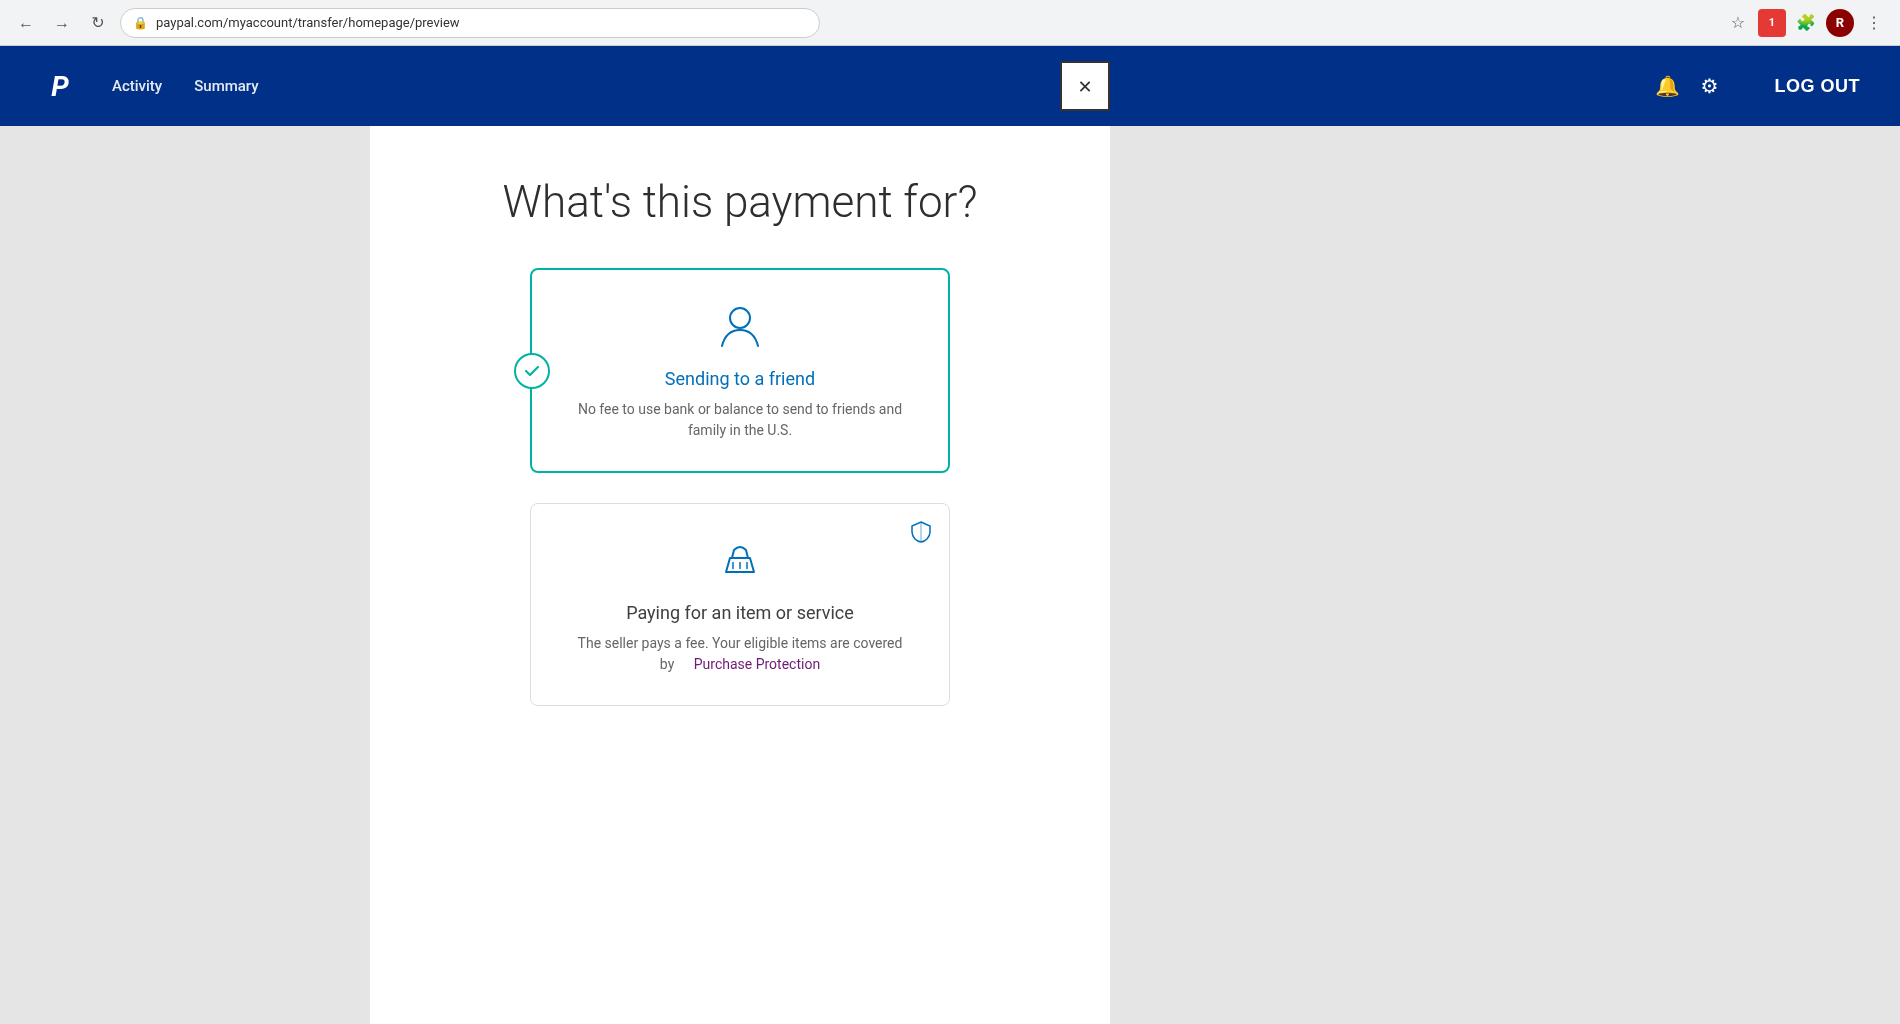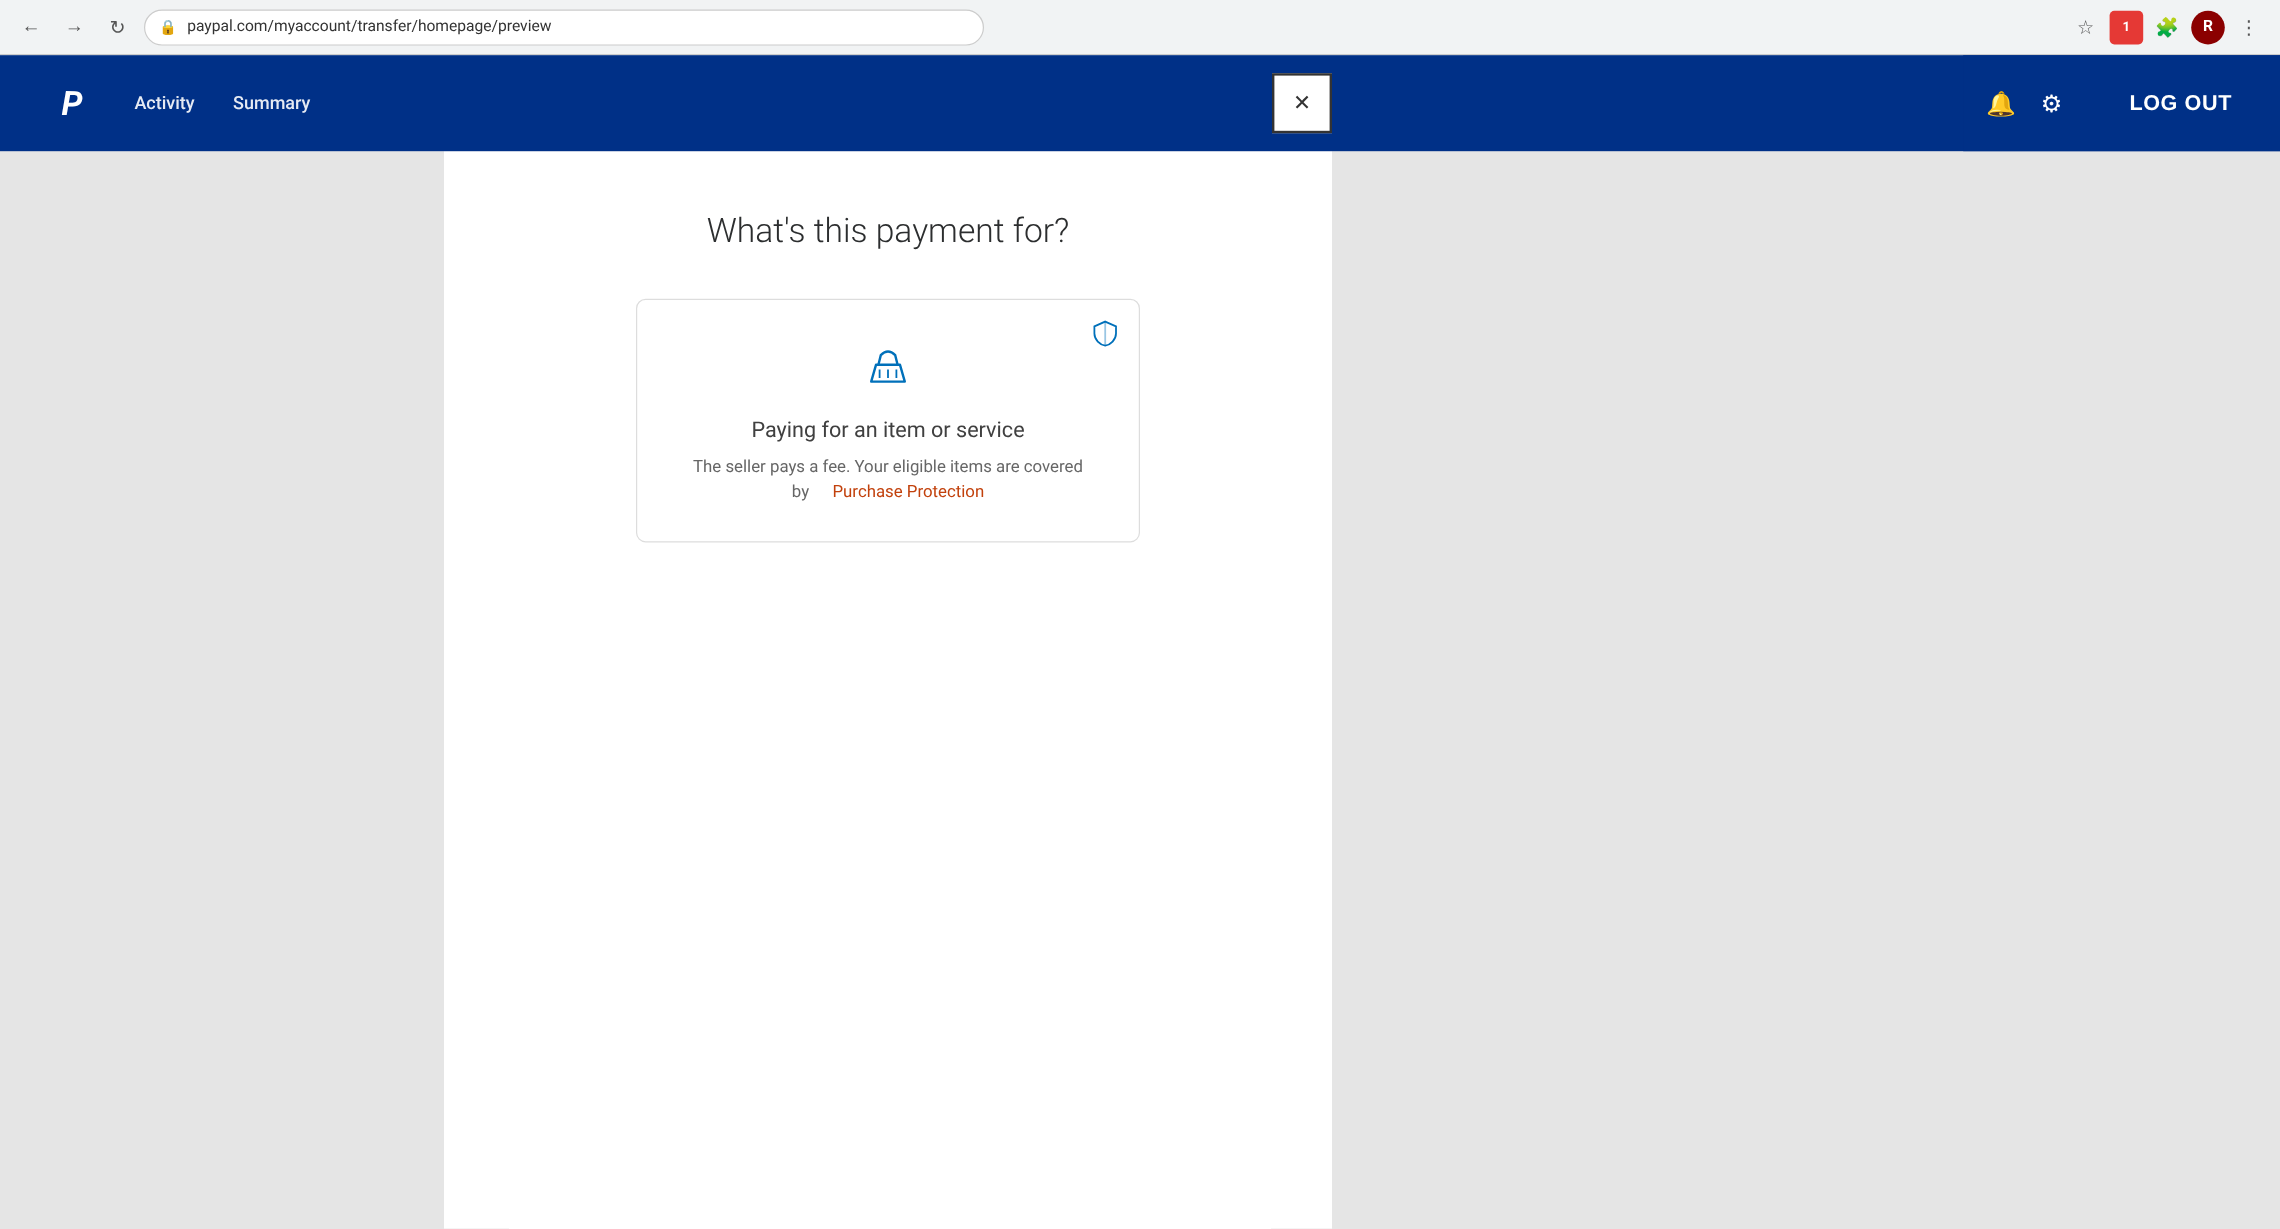--- a/index.html
+++ b/index.html
@@ -136,21 +136,21 @@
       padding: 50px 40px;
       max-width: 740px;
       min-width: 740px;
     }
     .sidebar-right {
       flex: 1;
       background: #e5e5e5;
     }
 
     .page-title {
-      font-size: 28px;
+      font-size: 44px;
       font-weight: 300;
       color: #2c2e2f;
       margin-bottom: 40px;
       text-align: center;
     }
 
     
     .payment-card {
       width: 420px;
       border-radius: 8px;
@@ -177,21 +177,21 @@
       margin: 12px 0 10px;
       font-weight: 400;
     }
     .payment-card .card-desc {
       font-size: 14px;
       color: #666;
       text-align: center;
       line-height: 1.5;
     }
     .payment-card .card-link {
-      color: #c2410c;
+      color: #701a75;
       text-decoration: none;
       padding-left: 16px;
     }
 
     
     .check-circle {
       position: absolute;
       left: -18px;
       top: 50%;
       transform: translateY(-50%);
@@ -266,20 +266,34 @@
     <button class="logout-btn">LOG OUT</button>
   </div>
 </div>
 
 <div class="page-layout">
   <div class="sidebar-left"></div>
 
   <div class="main-content">
     <h1 class="page-title">What's this payment for?</h1>
 
+    <div class="payment-card selected">
+      <div class="check-circle">
+        <svg width="18" height="18" viewBox="0 0 18 18" fill="none">
+          <polyline points="3,9 7,13 15,5" stroke="#00b3a4" stroke-width="2.2" stroke-linecap="round" stroke-linejoin="round"></polyline>
+        </svg>
+      </div>
+
+      <svg class="icon-person" viewBox="0 0 56 56" fill="none" xmlns="http://www.w3.org/2000/svg">
+        <circle cx="28" cy="18" r="10" stroke="#0070ba" stroke-width="2" fill="none"></circle>
+        <path d="M10 46 Q14 30 28 30 Q42 30 46 46" stroke="#0070ba" stroke-width="2" fill="none" stroke-linecap="round"></path>
+      </svg>
+      <div class="card-title">Sending to a friend</div>
+      <div class="card-desc">No fee to use bank or balance to send to friends and family in the U.S.</div>
+    </div>
 
     <div class="payment-card">
       <div class="shield-badge">
         <svg width="24" height="24" viewBox="0 0 24 24" fill="none">
           <path d="M12 2 L21 6 L21 12 C21 17 16.5 21.4 12 22 C7.5 21.4 3 17 3 12 L3 6 Z" stroke="#0070ba" stroke-width="1.5" fill="none"></path>
           <path d="M12 2 L12 22" stroke="#0070ba" stroke-width="1.5" opacity="0.4"></path>
         </svg>
       </div>
 
       <svg class="icon-basket" viewBox="0 0 56 56" fill="none" xmlns="http://www.w3.org/2000/svg">

